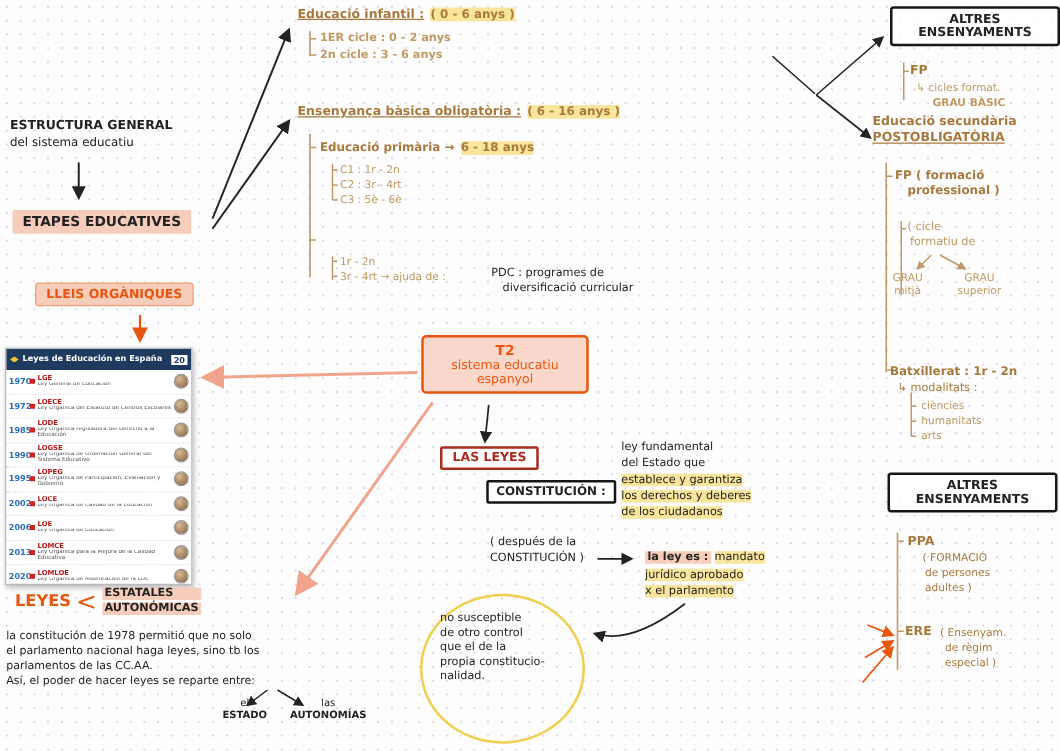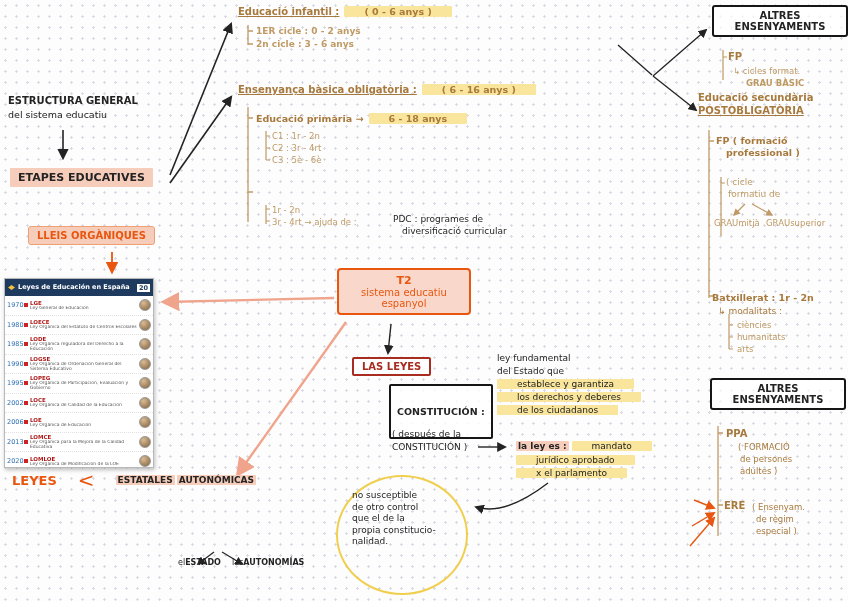--- a/index.html
+++ b/index.html
@@ -1,46 +1,46 @@
 <!DOCTYPE html>
 <html><head>
 <meta charset="utf-8">
 <style>
   html,body{margin:0;padding:0}
   body{width:848px;height:601px;overflow:hidden;font-family:"DejaVu Sans",sans-serif}
   #canvas{position:relative;width:848px;height:601px;background-color:#fdfdfe;
     background-image:radial-gradient(circle,#d9dae3 1px,transparent 1.2px);background-size:11px 11px;color:#232323}
   .abs{position:absolute}
   .row{display:flex;align-items:center;gap:5px;white-space:nowrap}
-  .col{display:flex;}
+  .col{display:flex;flex-direction:column}
   .orange{color:#e8560f}
   .brown{color:#a8793c}
   .brownl{color:#bf9a63}
   .black{color:#232323}
   .red{color:#a92c21}
   .b{font-weight:bold}
   .u{text-decoration:underline}
-  .hl-y{background:#f9e59b;padding:0 20px;border-radius:1px}
+  .hl-y{background:#f9e59b;padding:0 0;border-radius:1px}
   .hl-s{background:#f6cdbb;padding:0 2px;border-radius:1px}.f8{font-size:8.5px}.f9{font-size:9px}.f95{font-size:9.5px}.f10{font-size:10px}.f11{font-size:11px}.f13{font-size:13px}
   .titlebox{border:2px solid #e8560f;border-radius:4px;background:rgba(255,255,255,.6);padding:5px 8px}
   .t2box{border:2px solid #e8560f;border-radius:4px;background:#f9d8cb;text-align:center;padding:4px 6px}
   .blackbox{border:2px solid #161616;border-radius:3px;background:rgba(255,255,255,.7);text-align:center;padding:3px 4px}
   .lasleyes{border:2px solid #a92c21;border-radius:2px;background:rgba(255,255,255,.8);padding:2px 8px}
-  .constbox{border:2px solid #161616;border-radius:2px;background:rgba(255,255,255,.8);padding:20px 6px}
+  .constbox{border:2px solid #161616;border-radius:2px;background:rgba(255,255,255,.8);padding:2px 6px}
   .flag{display:inline-block;width:15px;height:15px;border-radius:50%;border:2px solid #e8560f;vertical-align:middle;
     background:linear-gradient(to bottom,#d03020 0 30%,#f2c23a 30% 70%,#d03020 70% 100%)}
   .circleYellow{border:2.5px solid #f0cf4f;border-radius:50%;width:128px;height:116px}
   
   .ig{width:148px;height:188px;background:#fff;border:1px solid #b9b9b9;box-shadow:1px 2px 4px rgba(0,0,0,.25);overflow:hidden}
   .ig-header{height:17px;background:#1e3a5f;display:flex;align-items:center;gap:3px;padding:0 3px}
   .ig-title{color:#fff;font-weight:bold;font-size:6.5px;flex:1;line-height:1}
   .ig-badge{background:#fff;color:#1e3a5f;font-size:6.5px;font-weight:bold;padding:0 2px}
   .ig-cap{width:7px;height:5px;background:#f2c23a;clip-path:polygon(50% 0,100% 50%,50% 100%,0 50%)}
   .ig-row{display:flex;align-items:center;height:18.5px;padding:0 2px;border-bottom:1px dotted #e2e2e2}
-  .ig-year{width:17px;font-size:6.5px;font-weight:normal;color:#2a6db5;flex-shrink:0}
+  .ig-year{width:17px;font-size:6.5px;font-weight:bold;color:#2a6db5;flex-shrink:0}
   .ig-mark{width:4px;height:4px;background:#c22;margin-right:2px;flex-shrink:0}
   .ig-text{flex:1;overflow:hidden;line-height:1.1}
   .ig-law{font-size:5.5px;font-weight:bold;color:#b01818;display:block}
   .ig-desc{font-size:4.5px;color:#555;display:block;max-height:10px;overflow:hidden}
   .ig-avatar{width:10px;height:10px;border-radius:50%;background:radial-gradient(circle at 35% 30%,#d8bb95,#81603c);border:1px solid #999;flex-shrink:0;margin-left:1px}
 </style>
 </head>
 <body>
 
 <div id="canvas">
@@ -114,21 +114,21 @@
     <div class="ig-row">
         <span class="ig-year">1970</span>
         <span class="ig-mark"></span>
         <span class="ig-text">
           <span class="ig-law">LGE</span>
           <span class="ig-desc">Ley General de Educación</span>
         </span>
         <span class="ig-avatar"></span>
       </div>
     <div class="ig-row">
-        <span class="ig-year">1980</span>
+        <span class="ig-year">1972</span>
         <span class="ig-mark"></span>
         <span class="ig-text">
           <span class="ig-law">LOECE</span>
           <span class="ig-desc">Ley Orgánica del Estatuto de Centros Escolares</span>
         </span>
         <span class="ig-avatar"></span>
       </div>
     <div class="ig-row">
         <span class="ig-year">1985</span>
         <span class="ig-mark"></span>
@@ -187,29 +187,35 @@
         <span class="ig-year">2020</span>
         <span class="ig-mark"></span>
         <span class="ig-text">
           <span class="ig-law">LOMLOE</span>
           <span class="ig-desc">Ley Orgánica de Modificación de la LOE</span>
         </span>
         <span class="ig-avatar"></span>
       </div>
   </div>
 
-  <div class="abs row" style="left:12px;top:470px;gap:21px">
+  <div class="abs row" style="left:12px;top:470px;gap:4px">
     <span class="orange b f13">LEYES</span>
     <span class="orange" style="font-size:20px;line-height:1">&lt;</span>
     <span class="col" style="gap:2px">
       <span class="hl-s black b f9">ESTATALES</span>
       <span class="hl-s black b f9">AUTONÓMICAS</span>
     </span>
   </div>
 
+  <div class="abs black" style="left:5px;top:503px;font-size:8.8px;line-height:12px;width:260px">
+    <div>la constitución de 1978 permitió que no solo</div>
+    <div>el parlamento nacional haga leyes, sino tb los</div>
+    <div>parlamentos de las CC.AA.</div>
+    <div>Así, el poder de hacer leyes se reparte entre:</div>
+  </div>
   <div class="abs col black" style="left:178px;top:558px;align-items:center;font-size:8px">
     <span>el</span>
     <span class="b">ESTADO</span>
   </div>
   <div class="abs col black" style="left:232px;top:558px;align-items:center;font-size:8px">
     <span>las</span>
     <span class="b">AUTONOMÍAS</span>
   </div>
 
   <div class="abs row" style="left:238px;top:6px">

